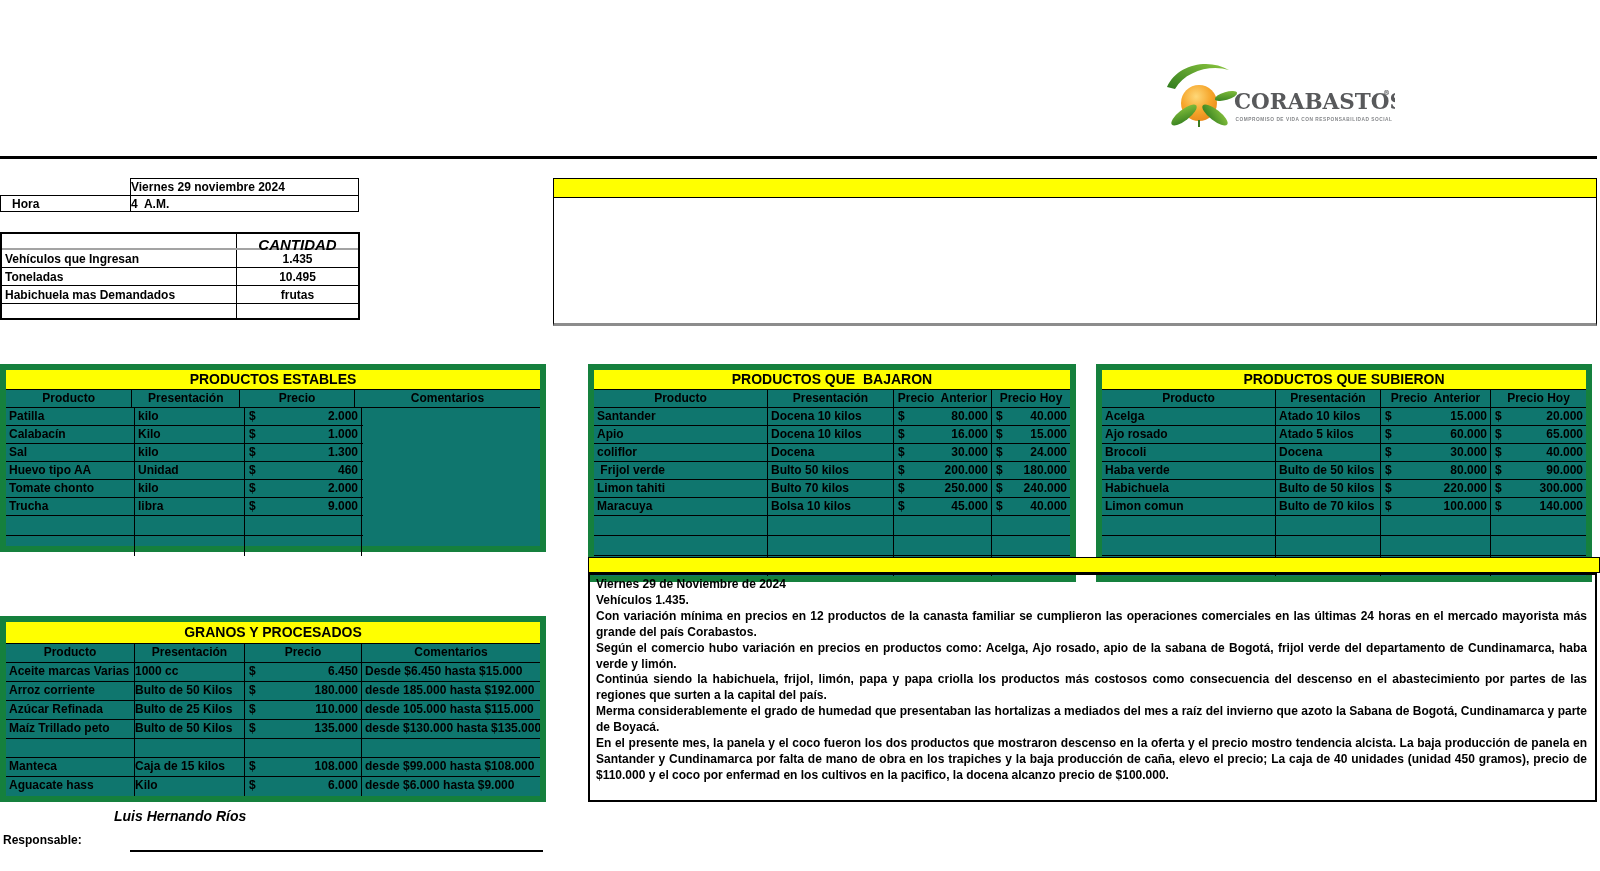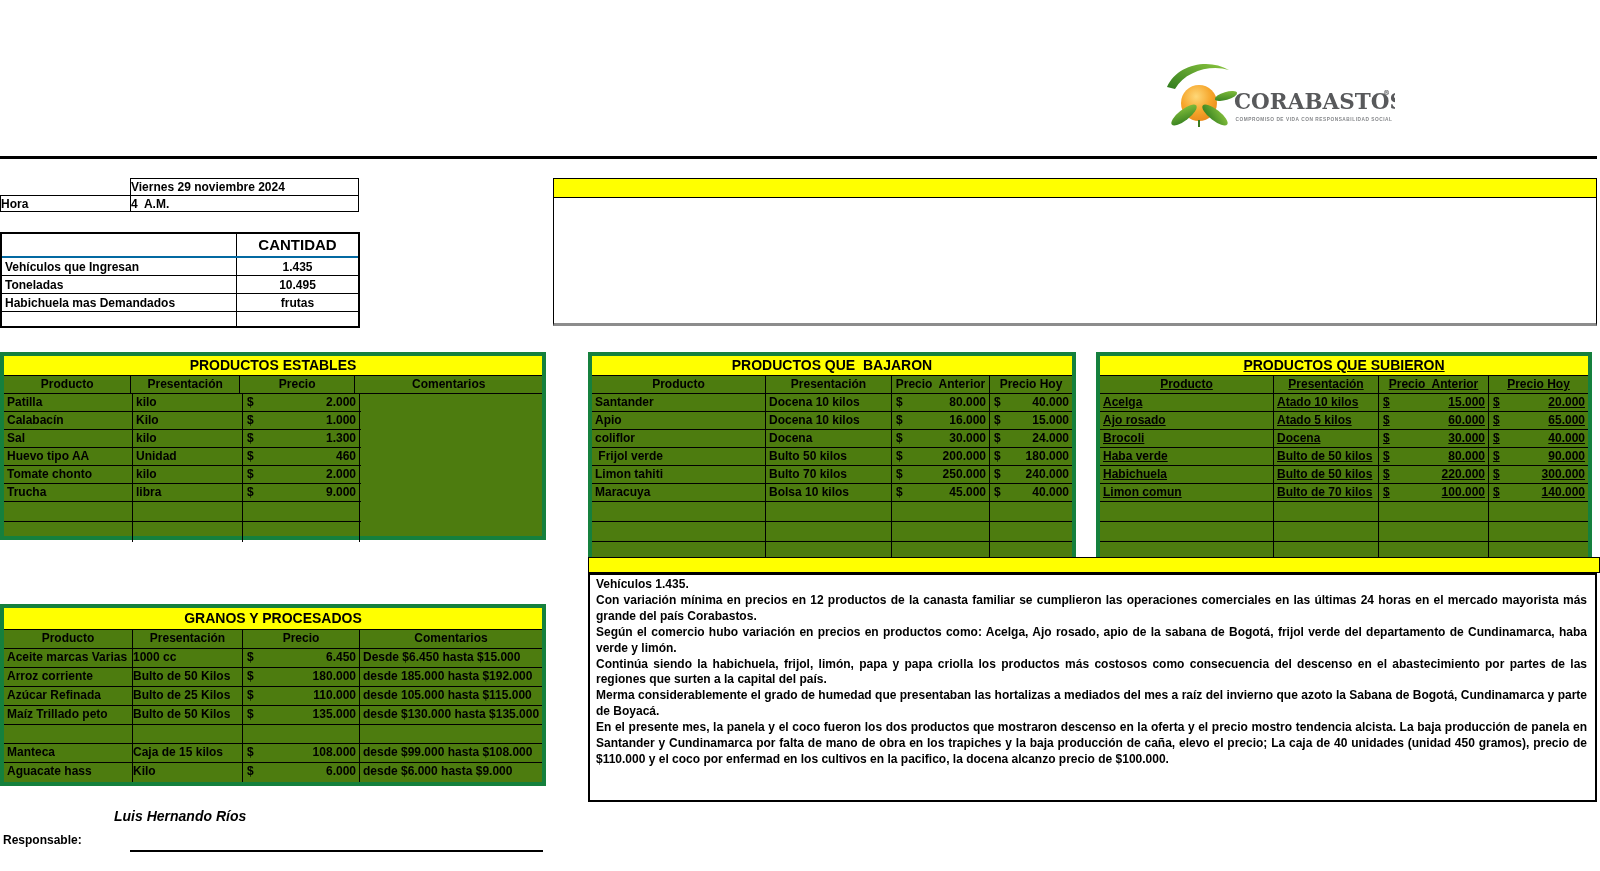--- a/index.html
+++ b/index.html
@@ -12,36 +12,36 @@
 
   
   #topline { top:156px; left:0; width:1597px; height:3px; background:#000; }
 
   
   #logo { top:56px; left:1163px; width:232px; height:82px; }
 
   
   #datetbl { top:178px; left:0; width:359px; font-size:12px; }
   #datetbl .drow { display:flex; height:17px; }
-  #datetbl .dl { width:130px; padding-left:0; line-height:17px; }
+  #datetbl .dl { width:130px; padding-left:11px; line-height:17px; }
   #datetbl .dr { width:229px; text-align:left; line-height:16px; border:1px solid #000; }
   #datetbl .drow:first-child .dr { border-bottom:none; }
   #datetbl .drow:last-child .dl { border:1px solid #000; border-right:none; }
 
   
   #cantidad { top:232px; left:0; width:360px; border:2px solid #000; font-size:12px; }
   #cantidad .row { display:flex; height:18px; border-bottom:1px solid #000; }
-  #cantidad .hrow { height:24px; border-bottom:2px solid #0369a1; }
+  #cantidad .hrow { height:16px; border-bottom:2px solid #a3a3a3;font-style:italic; }
   #cantidad .erow { height:14px; border-bottom:none; }
   #cantidad .cl { width:235px; border-right:1px solid #000; padding-left:3px; line-height:18px; }
   #cantidad .cr { flex:1; text-align:center; line-height:18px; }
   #cantidad .hrow .cr { font-size:15px; line-height:21px; }
 
   
-  .tbl { position:absolute; border:4px solid #15803d; background:#4d7c0f; font-size:12px; }
+  .tbl { position:absolute; border:6px solid #15803d; background:#0f766e; font-size:12px;margin-top:12px; }
   .tbl .title { height:20px; line-height:19px; text-align:center; font-size:14px;
                 border-bottom:1px solid #000; background:#ffff00; white-space:pre; }
   .tbl .row { display:flex; height:18px; border-bottom:1px solid #000; }
   .tbl .row:last-child { border-bottom:none; }
   .tbl .cell { border-right:1px solid #000; line-height:17px; overflow:hidden; white-space:pre; }
   .tbl .row .cell:last-child { border-right:none; }
   .tbl .hdr .cell { text-align:center; }
   .tbl .left { text-align:left; padding-left:3px; }
   .tbl .money { display:flex; justify-content:space-between; padding:0 3px 0 4px; }
   .tbl .empty-row { height:20px; }
@@ -61,21 +61,21 @@
   #granos .c1 { width:129px; } #granos .c2 { width:110px; }
   #granos .c3 { width:117px; } #granos .c4 { flex:1; }
   #granos .center { text-align:left; }
 
   
   #bajaron { top:352px; left:588px; width:488px; }
   #bajaron .c1 { width:174px; } #bajaron .c2 { width:126px; }
   #bajaron .c3 { width:98px; }  #bajaron .c4 { flex:1; }
 
   
-  #subieron { top:352px; left:1096px; width:496px;text-decoration:underline; }
+  #subieron { top:352px; left:1096px; width:496px; }
   #subieron .c1 { width:174px; } #subieron .c2 { width:105px; }
   #subieron .c3 { width:110px; } #subieron .c4 { flex:1; }
 
   
   #bigbox { top:178px; left:553px; width:1044px; height:148px;
             border:1px solid #000; border-bottom:3px solid #8c8c8c; }
   #bigbox .bar { height:19px; background:#ffff00; border-bottom:1px solid #000; }
 
   
   #strip { top:557px; left:588px; width:1012px; height:16px; background:#ffff00; border:1px solid #000; }
@@ -348,20 +348,21 @@
         <div class="cell c2 left"></div>
         <div class="cell c3 money"><span></span><span></span></div>
         <div class="cell c4 money"><span></span><span></span></div>
       </div>
       </div>
   </div>
 
   <div id="strip" class="abs"></div>
 
   <div id="summary" class="abs">
+      <div class="sum-line">Viernes 29 de Noviembre de 2024</div>
       <div class="sum-line">Vehículos 1.435.</div>
       <div class="sum-line">Con variación mínima  en precios en 12 productos de la canasta familiar se cumplieron las operaciones comerciales en las últimas 24 horas en el mercado mayorista más grande del país Corabastos.</div>
       <div class="sum-line">Según el comercio hubo variación en precios en productos como: Acelga, Ajo rosado, apio de la sabana de Bogotá, frijol verde del departamento de Cundinamarca, haba verde y limón.</div>
       <div class="sum-line">Continúa siendo la habichuela, frijol, limón, papa y papa criolla los productos más costosos como consecuencia del descenso en el abastecimiento por partes de las regiones que surten a la capital del país.</div>
       <div class="sum-line">Merma considerablemente el grado de humedad que presentaban las hortalizas a mediados del mes a raíz del invierno que azoto la Sabana de Bogotá, Cundinamarca y parte de Boyacá.</div>
       <div class="sum-line">En el presente mes, la panela y el coco fueron los dos productos que mostraron descenso en la oferta y el precio mostro tendencia alcista. La baja producción de panela en Santander y Cundinamarca por falta de mano de obra en los trapiches y la baja producción de caña, elevo el precio; La caja de 40 unidades (unidad 450 gramos),  precio de $110.000 y el coco por enfermad en los cultivos en la pacifico, la docena alcanzo precio de $100.000.</div>
     </div>
 
   <div id="granos" class="tbl">
     <div class="title">GRANOS Y PROCESADOS</div>

